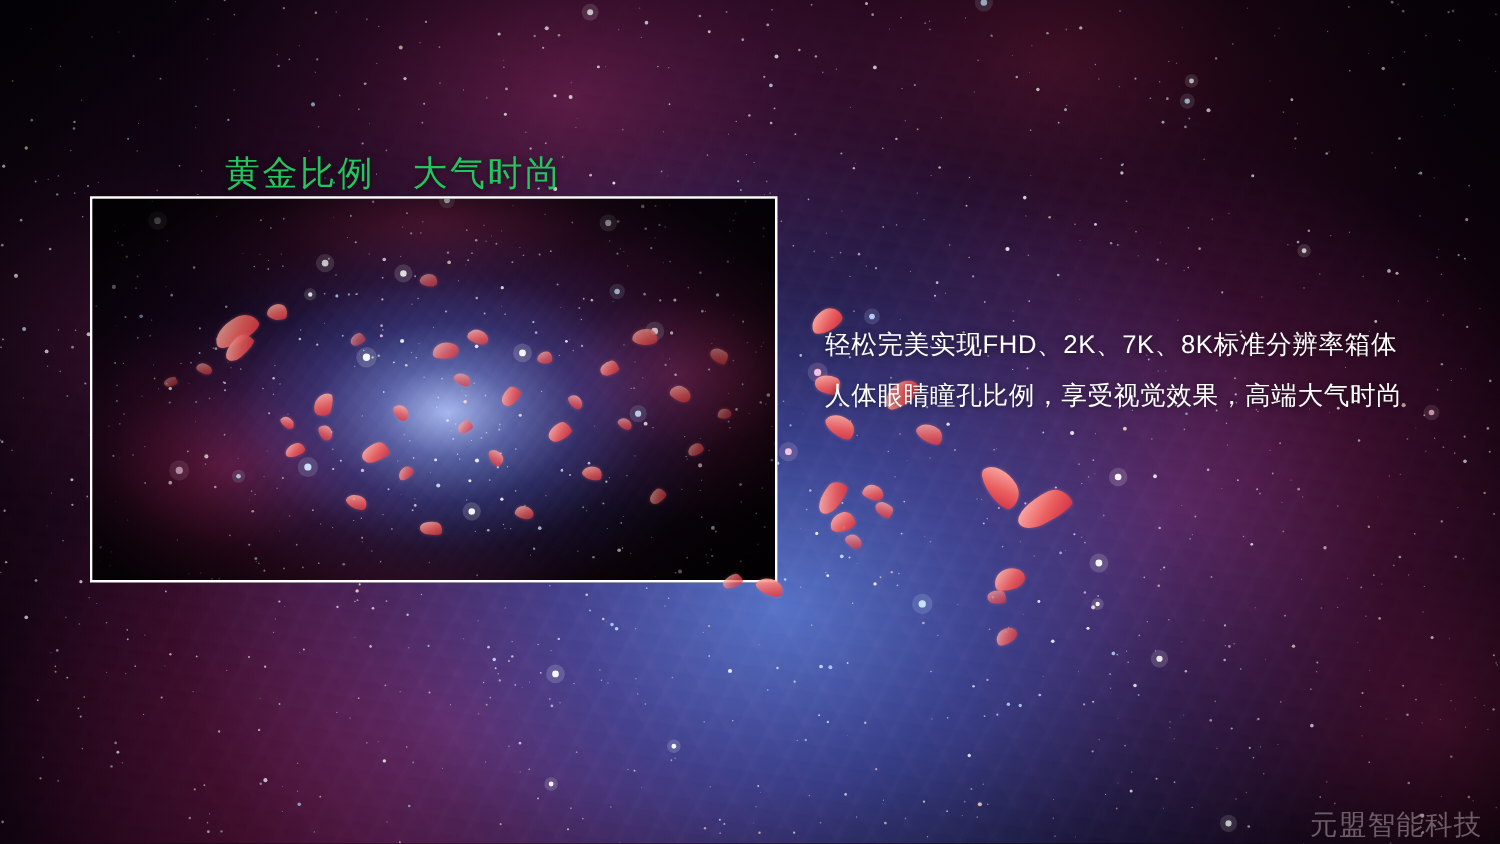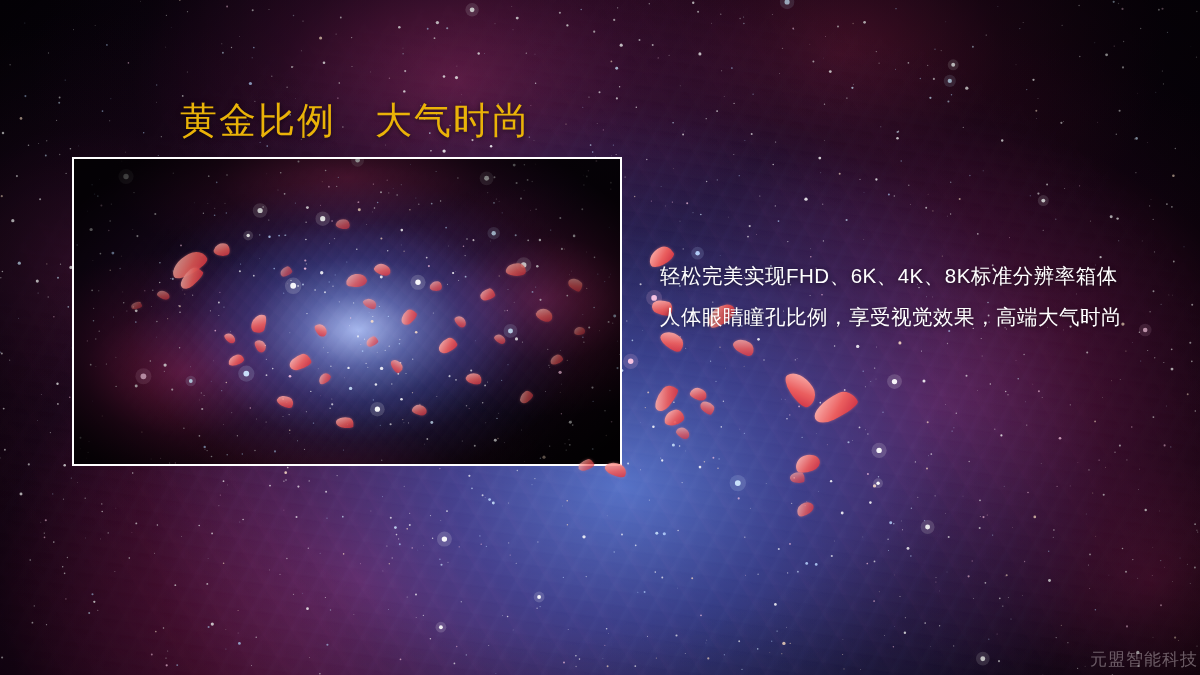--- a/index.html
+++ b/index.html
@@ -165,47 +165,47 @@
     position: absolute;
     border-radius: 62% 38% 58% 42% / 70% 64% 36% 30%;
     background: linear-gradient(145deg, #ffd0cc 0%, #ff9c96 26%, #f4615e 58%, #d42c3f 100%);
     box-shadow: 0 0 3px rgba(255,140,140,0.45);
   }
 
   
   #title {
     position: absolute;
     left: 180px;
-    top: 101px;
-    font-size: 37px;
+    top: 119px;
+    font-size: 28px;
     line-height: 40px;
-    color: #eab308;
+    color: #22c55e;
     letter-spacing: 2px;
     white-space: pre;
     text-shadow: 0 1px 5px rgba(0,0,0,0.55);
   }
   #body-text {
     position: absolute;
     left: 660px;
     top: 255px;
     width: 520px;
   }
   #body-text .line {
     font-size: 20.5px;
     line-height: 41px;
     color: #ffffff;
     letter-spacing: 0.5px;
     white-space: pre;
     text-shadow: 0 1px 5px rgba(0,0,0,0.55);
   }
   #watermark {
     position: absolute;
-    right: 2px;
+    right: 14px;
     bottom: 4px;
-    font-size: 17px;
+    font-size: 22px;
     line-height: 22px;
     color: rgba(190,178,184,0.50);
     letter-spacing: 1px;
     white-space: pre;
     margin-left: 16px;
   }
 </style>
 </head>
 <body>
 
@@ -1896,19 +1896,19 @@
       <div class="petal" style="left: 733px; top: 340px; width: 22px; height: 14px; opacity: 0.84; transform: rotate(34deg);"></div>
       <div class="petal" style="left: 790px; top: 472px; width: 15px; height: 11px; opacity: 0.7; transform: rotate(10deg); border-radius: 70% 30% 64% 36% / 58% 72% 28% 42%;"></div>
       <div class="petal" style="left: 796px; top: 503px; width: 18px; height: 12px; opacity: 0.78; transform: rotate(-34deg); border-radius: 48% 52% 40% 60% / 66% 58% 42% 34%;"></div>
       <div class="petal" style="left: 605px; top: 463px; width: 22px; height: 13px; opacity: 0.88; transform: rotate(26deg);"></div>
       <div class="petal" style="left: 578px; top: 460px; width: 16px; height: 10px; opacity: 0.72; transform: rotate(-18deg); border-radius: 70% 30% 64% 36% / 58% 72% 28% 42%;"></div>
     </div>
 
   <div id="title">黄金比例　大气时尚</div>
 
   <div id="body-text">
-    <div class="line">轻松完美实现FHD、6K、4K、8K标准分辨率箱体</div>
+    <div class="line">轻松完美实现FHD、2K、7K、8K标准分辨率箱体</div>
     <div class="line">人体眼睛瞳孔比例，享受视觉效果，高端大气时尚</div>
   </div>
 
   <div id="watermark">元盟智能科技</div>
 
 </div>
 
 </body></html>

